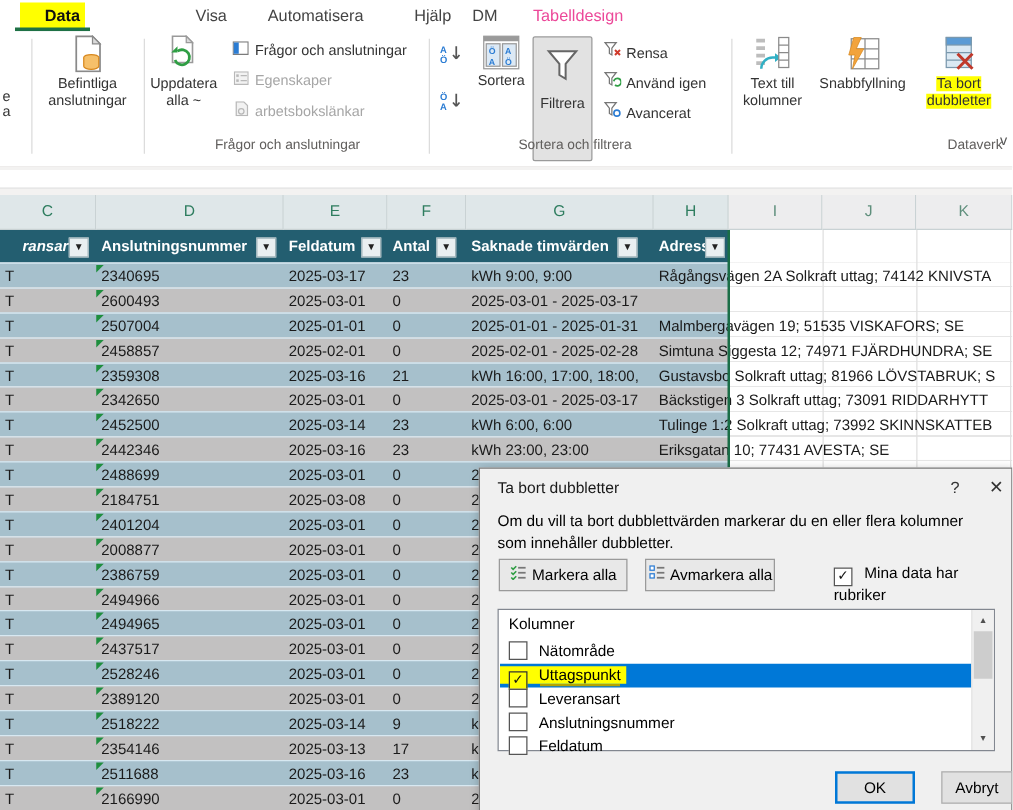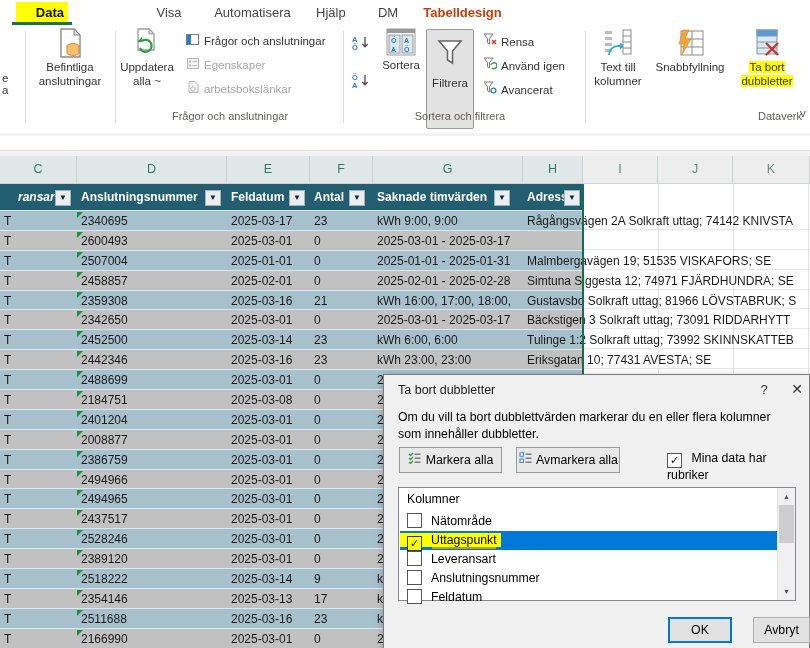--- a/index.html
+++ b/index.html
@@ -5,21 +5,21 @@
   html,body{margin:0;padding:0;background:#fff;}
   #app{position:relative;width:810px;height:648px;overflow:hidden;
        font-family:"Liberation Sans",sans-serif;background:#fff;
        -webkit-font-smoothing:antialiased;}
   
   #tabs{position:absolute;left:0;top:0;width:810px;height:25px;background:#fff;}
   .tab{position:absolute;top:2px;height:21px;line-height:21px;font-size:13px;color:#444;
        padding:0 4px;white-space:nowrap;}
   .tab.active{color:#111;font-weight:bold;background:#ffff00;}
   .tab.active::after{content:"";position:absolute;left:-4px;right:-4px;bottom:-2px;height:3px;background:#1e7145;}
-  .tab.contextual{color:#c2410c;font-weight:bold;}
+  .tab.contextual{color:#ec4899;font-weight:normal;}
   
   #ribbon{position:absolute;left:0;top:25px;width:810px;height:108px;background:#fff;border-bottom:1px solid #d2d0ce;}
   .vsep{position:absolute;top:6px;height:92px;width:1px;background:#dcdcdc;}
   .grouplabel{position:absolute;top:85px;font-size:11px;color:#605e5c;text-align:center;white-space:nowrap;}
   .bigbtn{position:absolute;top:3px;text-align:center;cursor:default;}
   .bigbtn .blabel{font-size:11.5px;color:#333;line-height:14px;margin-top:2px;}
   .smallbtn{position:absolute;font-size:11.5px;color:#333;white-space:nowrap;height:16px;line-height:16px;}
   .smallbtn .sicon{display:inline-block;width:15px;text-align:center;margin-right:4px;}
   .smallbtn.disabled{color:#a6a6a6;}
   .pressed{background:#e2e2e2;border:1px solid #9a9a9a;border-radius:2px;}
@@ -87,21 +87,21 @@
 </head>
 <body>
 
 <div id="app">
 
   <div id="tabs">
       <div class="tab active" style="left: 16px; width: 44px; text-align: right;">Data</div>
       <div class="tab" style="left: 70px; width: 58px; text-align: left; margin-top: 22px;">Granska</div>
       <div class="tab" style="left: 145px; width: 40px; text-align: center;">Visa</div>
       <div class="tab" style="left: 200px; width: 97px; text-align: center;">Automatisera</div>
-      <div class="tab" style="left: 312px; width: 45px; text-align: left;">Hjälp</div>
+      <div class="tab" style="left: 312px; width: 45px; text-align: right;">Hjälp</div>
       <div class="tab" style="left: 370px; width: 28px; text-align: center;">DM</div>
       <div class="tab contextual" style="left: 412px; width: 93px; text-align: center;">Tabelldesign</div>
     </div>
 
   <div id="ribbon">
     <div class="frag" style="left:2px;top:47px;">
       <div>e</div>
       <div>a</div>
     </div>
     <div class="vsep" style="left:25px;"></div>

